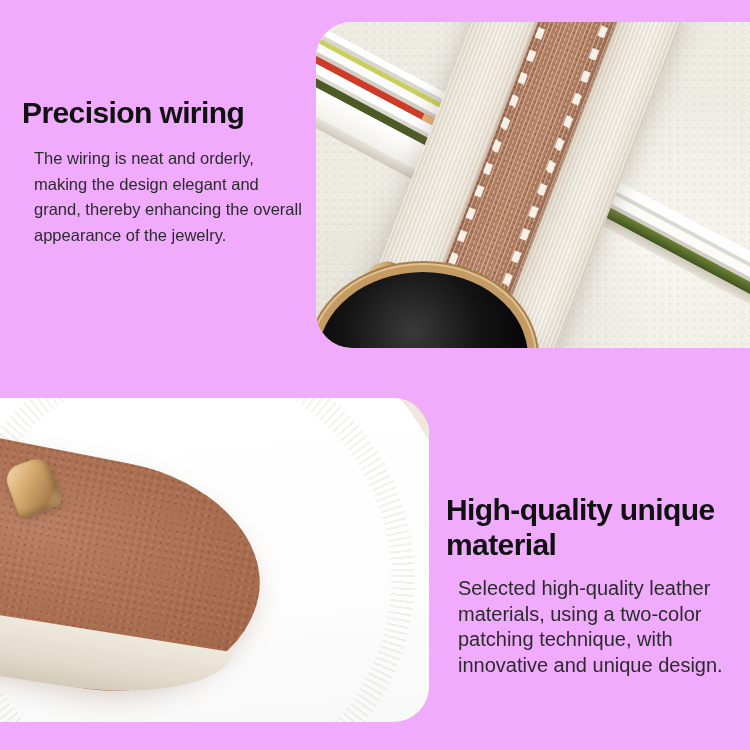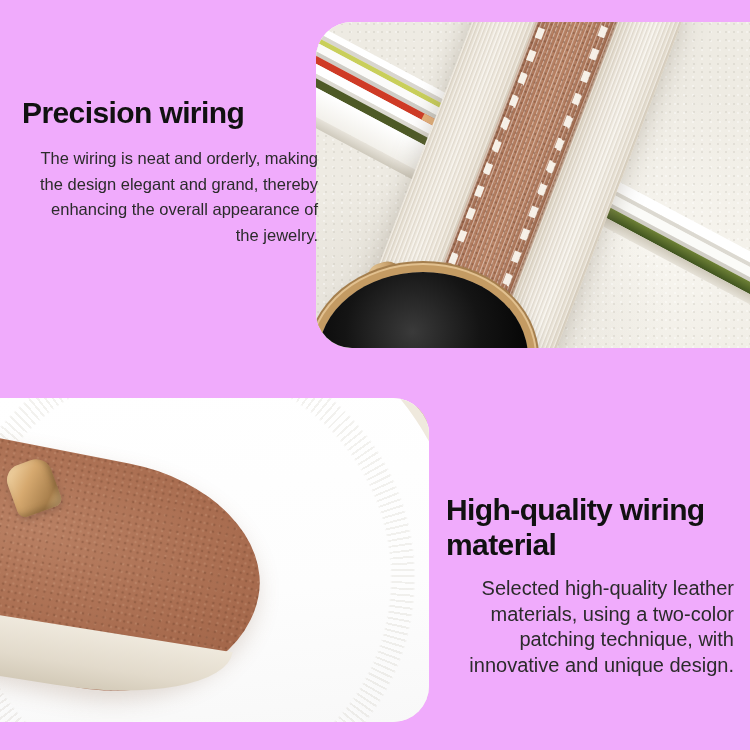--- a/index.html
+++ b/index.html
@@ -30,22 +30,21 @@
     font-family: "Liberation Sans", sans-serif;
     font-weight: bold;
     color: #111111;
     letter-spacing: -0.6px;
     margin: 0 0 16px 0;
   }
   .body-copy {
     font-family: "Liberation Sans", sans-serif;
     font-weight: normal;
     color: #2b2b2b;
-    margin: 4px;
-    text-align: right;
+    margin: 12px;
   }
 
   #block-precision {
     left: 22px;
     top: 96px;
     width: 300px;
   }
   #block-precision .heading {
     font-size: 30px;
     line-height: 34px;
@@ -391,17 +390,17 @@
     <div class="suede-edge"></div>
     <div class="bottom-lug"></div>
   </div>
 
   <div class="text-block" id="block-precision">
     <h2 class="heading">Precision wiring</h2>
     <p class="body-copy">The wiring is neat and orderly, making the design elegant and grand, thereby enhancing the overall appearance of the jewelry.</p>
   </div>
 
   <div class="text-block" id="block-leather">
-    <h2 class="heading">High-quality wiring material</h2>
+    <h2 class="heading">High-quality unique material</h2>
     <p class="body-copy">Selected high-quality leather materials, using a two-color patching technique, with innovative and unique design.</p>
   </div>
 
 </div>
 
 </body></html>

